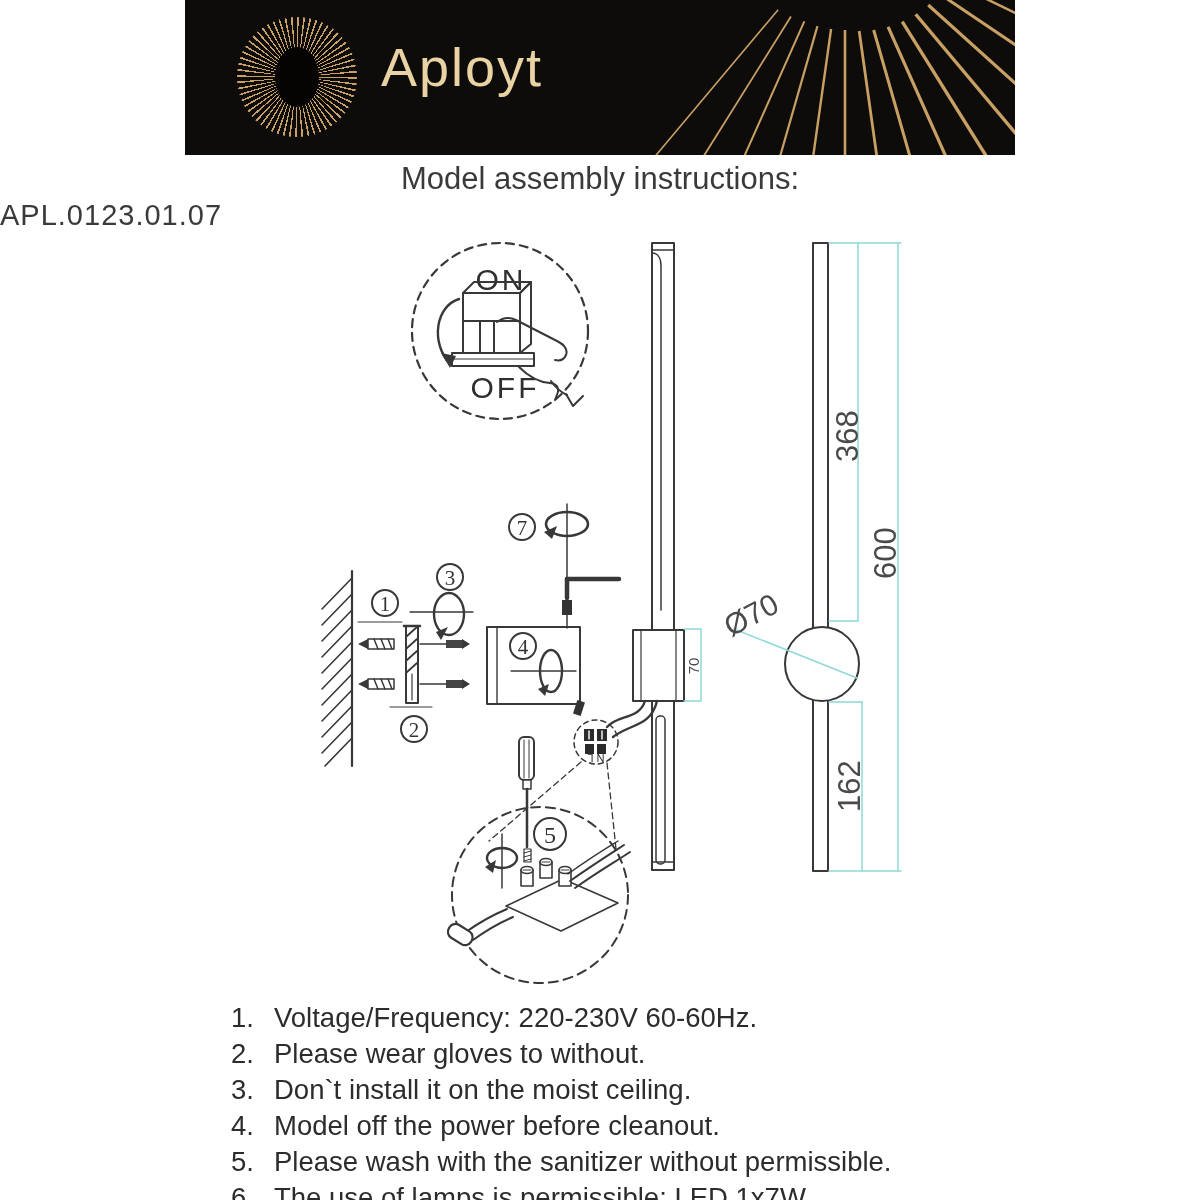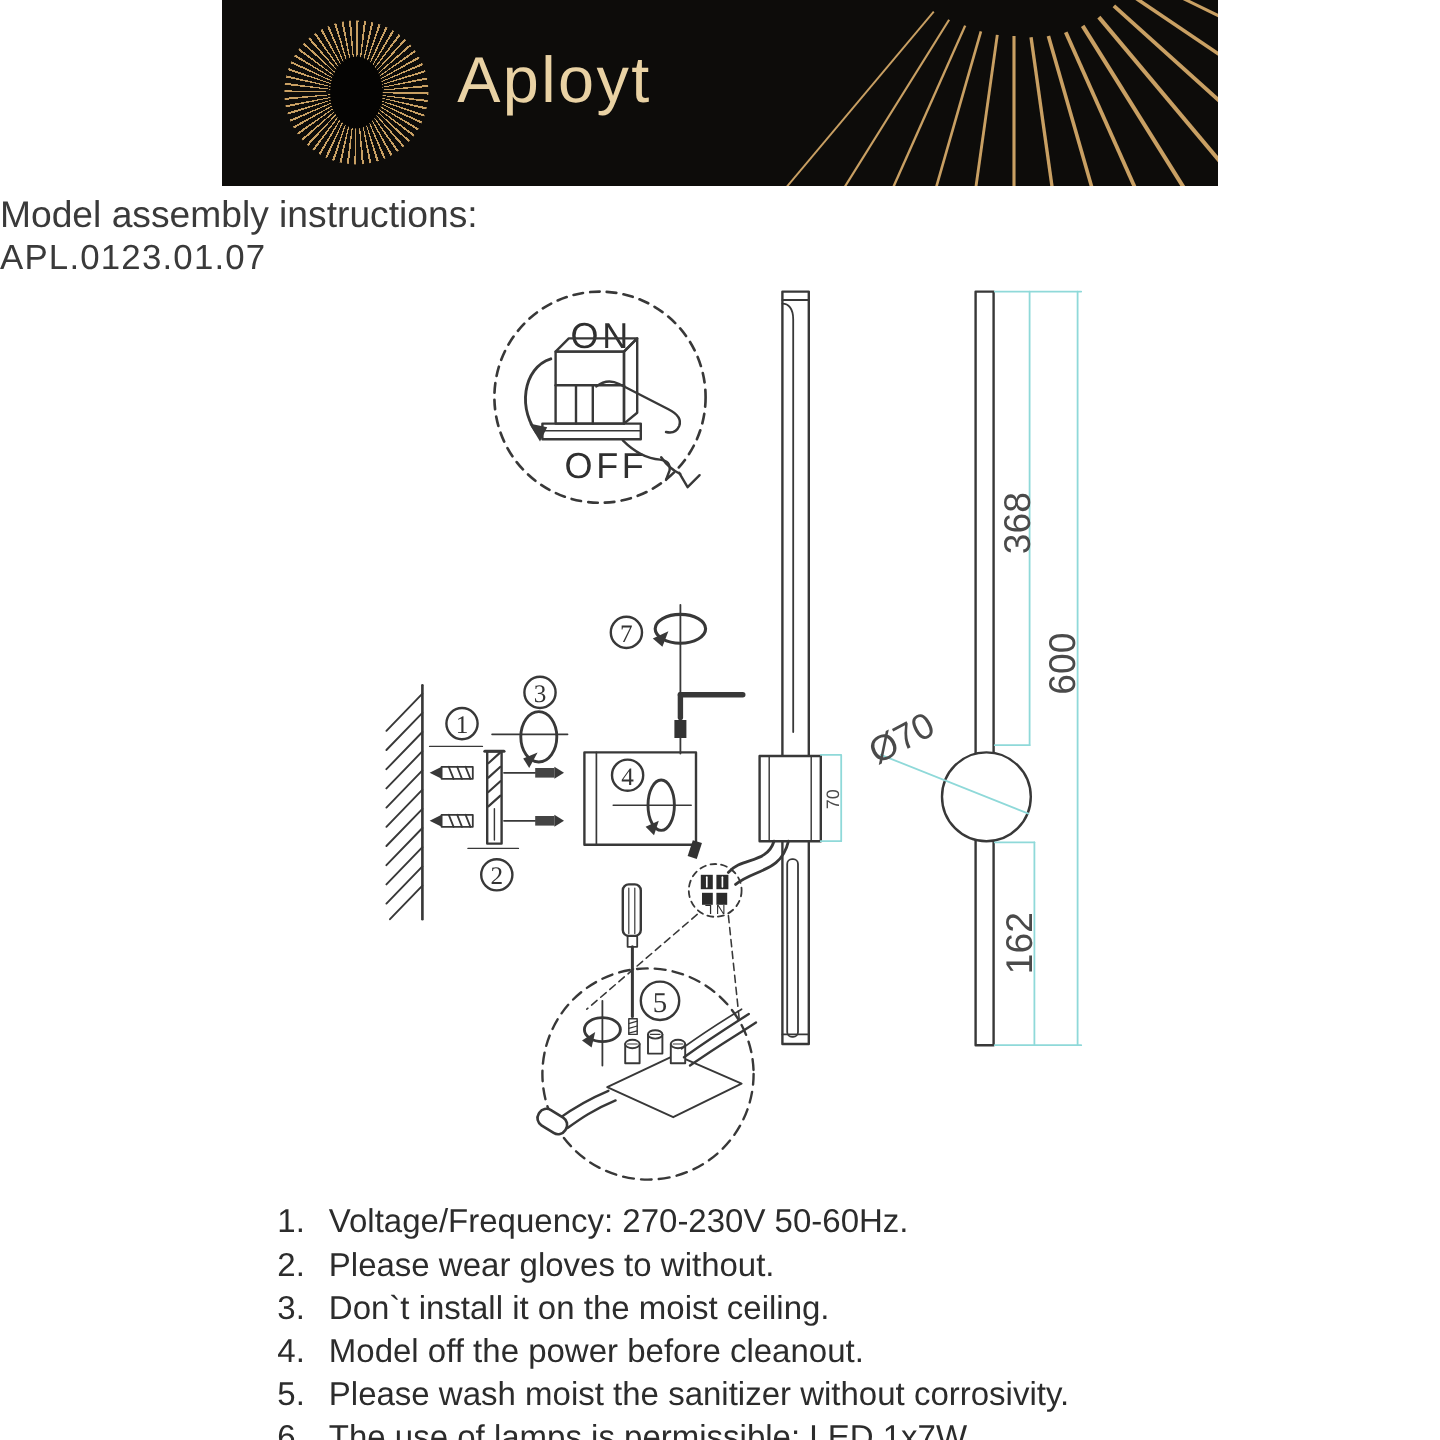--- a/index.html
+++ b/index.html
@@ -6,21 +6,21 @@
   .page{position:relative;width:1200px;height:1200px;background:#ffffff;overflow:hidden;
         font-family:"Liberation Sans",sans-serif;color:#333;}
   
   .banner{position:absolute;left:185px;top:0;width:830px;height:155px;background:#0d0c0a;overflow:hidden;}
   .logo-rays{position:absolute;left:52px;top:17px;width:120px;height:120px;border-radius:50%;
      background:repeating-conic-gradient(#c9a063 0deg 1.7deg, rgba(0,0,0,0) 1.7deg 6deg);}
   .logo-core{position:absolute;left:90px;top:47px;width:44px;height:60px;border-radius:50%;background:#050403;}
   .brand{position:absolute;left:196px;top:36px;font-size:54px;letter-spacing:2px;color:#e9d2a4;font-weight:400;}
   .banner svg{position:absolute;right:0;top:0;}
   
-  .title1{position:absolute;left:0;top:161px;width:1200px;font-size:31px;color:#3a3a3a;}
+  .title1{position:absolute;left:0;top:161px;width:1200px;text-align:center;font-size:31px;color:#3a3a3a;}
   .title2{position:absolute;left:0;top:199px;width:1200px;text-align:left;font-size:29px;letter-spacing:1px;color:#3a3a3a;}
   
   .diagram{position:absolute;left:0;top:0;width:1200px;height:1200px;}
   .diagram *{vector-effect:none;}
   text.dimlbl{fill:#4a4a4a;font-family:"Liberation Sans",sans-serif;}
   text.steplbl{fill:#333;font-family:"Liberation Serif",serif;}
   text.switchlbl{fill:#2f2f2f;font-family:"Liberation Sans",sans-serif;letter-spacing:3px;}
   
   .instructions{position:absolute;left:212px;top:1000px;width:860px;font-size:27.5px;color:#2c2c2c;}
   .instructions .row{display:flex;line-height:36px;}
@@ -275,37 +275,37 @@
       <text font-size="31" class="dimlbl" text-anchor="middle" transform="rotate(-90 847 436)" x="847" y="447">368</text>
       <text font-size="31" class="dimlbl" text-anchor="middle" transform="rotate(-90 885 553)" x="885" y="564">600</text>
       <text font-size="31" class="dimlbl" text-anchor="middle" transform="rotate(-90 849 786)" x="849" y="797">162</text>
       <text font-size="30" class="dimlbl" text-anchor="middle" transform="rotate(-28 756 624)" x="756" y="624">Ø70</text>
     </g>
   </svg>
 
   <div class="instructions">
     <div class="row">
       <span class="num">1.</span>
-      <span>Voltage/Frequency: 270-230V 50-60Hz.</span>
+      <span>Voltage/Frequency: 220-230V 60-60Hz.</span>
     </div>
     <div class="row">
       <span class="num">2.</span>
       <span>Please wear gloves to without.</span>
     </div>
     <div class="row">
       <span class="num">3.</span>
       <span>Don`t install it on the moist ceiling.</span>
     </div>
     <div class="row">
       <span class="num">4.</span>
       <span>Model off the power before cleanout.</span>
     </div>
     <div class="row">
       <span class="num">5.</span>
-      <span>Please wash moist the sanitizer without corrosivity.</span>
+      <span>Please wash with the sanitizer without permissible.</span>
     </div>
     <div class="row">
       <span class="num">6.</span>
       <span>The use of lamps is permissible: LED 1x7W.</span>
     </div>
   </div>
 
 </div>
 
 </body></html>

